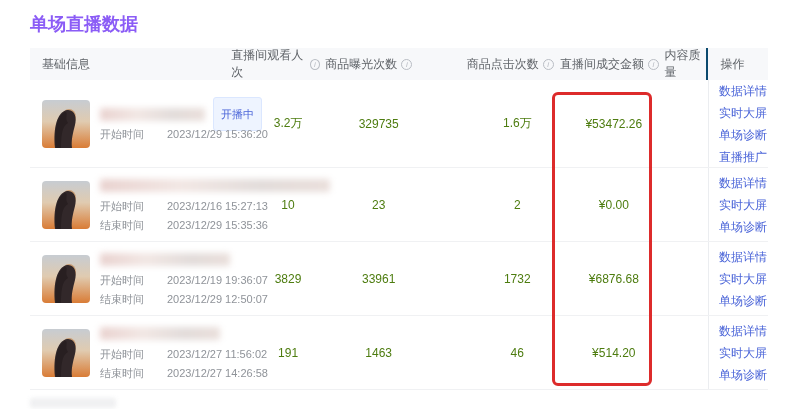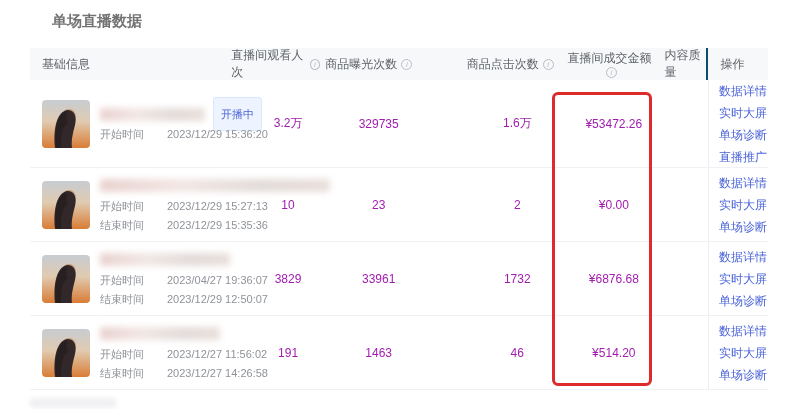--- a/index.html
+++ b/index.html
@@ -1,45 +1,45 @@
 <!DOCTYPE html>
 <html><head>
 <meta charset="utf-8">
 <style>
   * { margin:0; padding:0; box-sizing:border-box; }
   html,body { width:799px; height:409px; overflow:hidden; background:#fff;
     font-family:"Liberation Sans","DejaVu Sans",sans-serif; }
   .page { position:relative; width:799px; height:409px; }
 
-  .page-title { font-size:15px; font-weight:bold; color:#737373; padding:12px 0 0 30px;margin-left:22px; }
+  .page-title { font-size:18px; font-weight:bold; color:#8b5cf6; padding:12px 0 0 30px; }
 
   .table { position:absolute; left:30px; top:48px; width:738px; }
   .thead { display:flex; height:32px; background:#f7f8fa; align-items:center; }
   .th { display:flex; align-items:center; justify-content:center; font-size:12px; color:#5f6368; }
   .th.left { justify-content:flex-start; padding-left:12px; }
   .info-icon { display:inline-block; width:11px; height:11px; margin-left:4px; border:1px solid #b9bdc4;
     border-radius:50%; color:#b9bdc4; font-size:8px; line-height:9px; text-align:center; font-style:italic; }
 
   .tr { display:flex; align-items:center; height:74px; border-bottom:1px solid #f0f1f3; background:#fff; }
   .tr.tall { height:88px; }
   .c0{width:215px;} .c1{width:95px;} .c2{width:105px;} .c3{width:95px;margin-left:48px;}
-  .c4{width:118px;flex-direction:column;} .c5{width:45px;} .c6{width:65px; align-self:stretch;}
+  .c4{width:118px;} .c5{width:45px;} .c6{width:65px; align-self:stretch;}
 
   .td-info { display:flex; align-items:center; padding-left:12px; }
   .avatar { width:48px; height:48px; border-radius:4px; overflow:hidden; flex:0 0 48px; filter:blur(.4px); }
   .info-main { margin-left:10px; }
   .name-line { display:flex; align-items:center; height:18px; }
   .name-blur { display:inline-block; height:13px; border-radius:2px;
     background:linear-gradient(90deg,#e9d2cf,#f2e7e4 35%,#e2dcda 70%,#eadfdb); filter:blur(3px); }
   .badge { margin-left:8px; font-size:11px; color:#4a64d8; background:#eef4ff; border:1px solid #dbe7ff;
     border-radius:3px; padding:9px 7px; line-height:14px; white-space:nowrap; }
   .time-line { font-size:11px; color:#8f9399; margin-top:4px; white-space:nowrap; }
   .time-line .t-label { margin-right:23px; }
 
-  .num { font-size:12px; color:#a21caf; text-align:center; }
+  .num { font-size:12px; color:#4d7c0f; text-align:center; }
   .ops { display:flex; flex-direction:column; justify-content:center; padding-left:10px;
     border-left:1px solid #ebedf0; }
   .op-link { font-size:12px; color:#4a64d8; text-decoration:none; line-height:22px; white-space:nowrap; }
 
   .thead .c6 { border-left:2px solid #0c4a6e; align-self:stretch; }
 
   .red-box { position:absolute; left:552px; top:92px; width:100px; height:294px;
     border:3px solid #dd2b2b; border-radius:6px; pointer-events:none; }
 
   .cutoff { position:absolute; left:30px; top:398px; width:86px; height:10px; border-radius:2px;
@@ -139,21 +139,21 @@
           <path d="M13 48 C11 28 15 12 25 10 C33 9 35 18 33 25 C31 33 29 40 30 48 Z" fill="#32282a"></path>
           <path d="M19 48 C19 36 20 26 26 23 C22 18 27 12 23 12 C15 15 12 32 14 48 Z" fill="#281f21"></path>
         </svg>
       </div>
       <div class="info-main">
         <div class="name-line">
           <span class="name-blur" style="width: 230px;"></span>
 
         </div>
         <div class="time-line">
-          <span class="t-label">开始时间</span><span>2023/12/29 15:27:13</span>
+          <span class="t-label">开始时间</span><span>2023/12/16 15:27:13</span>
         </div>
         <div class="time-line">
           <span class="t-label">结束时间</span><span>2023/12/29 15:35:36</span>
         </div>
       </div>
     </div>
     <div class="num c1">10</div>
     <div class="num c2">23</div>
     <div class="num c3">2</div>
     <div class="num c4">¥0.00</div>
@@ -180,21 +180,21 @@
           <path d="M13 48 C11 28 15 12 25 10 C33 9 35 18 33 25 C31 33 29 40 30 48 Z" fill="#32282a"></path>
           <path d="M19 48 C19 36 20 26 26 23 C22 18 27 12 23 12 C15 15 12 32 14 48 Z" fill="#281f21"></path>
         </svg>
       </div>
       <div class="info-main">
         <div class="name-line">
           <span class="name-blur" style="width: 130px;"></span>
 
         </div>
         <div class="time-line">
-          <span class="t-label">开始时间</span><span>2023/04/27 19:36:07</span>
+          <span class="t-label">开始时间</span><span>2023/12/19 19:36:07</span>
         </div>
         <div class="time-line">
           <span class="t-label">结束时间</span><span>2023/12/29 12:50:07</span>
         </div>
       </div>
     </div>
     <div class="num c1">3829</div>
     <div class="num c2">33961</div>
     <div class="num c3">1732</div>
     <div class="num c4">¥6876.68</div>

